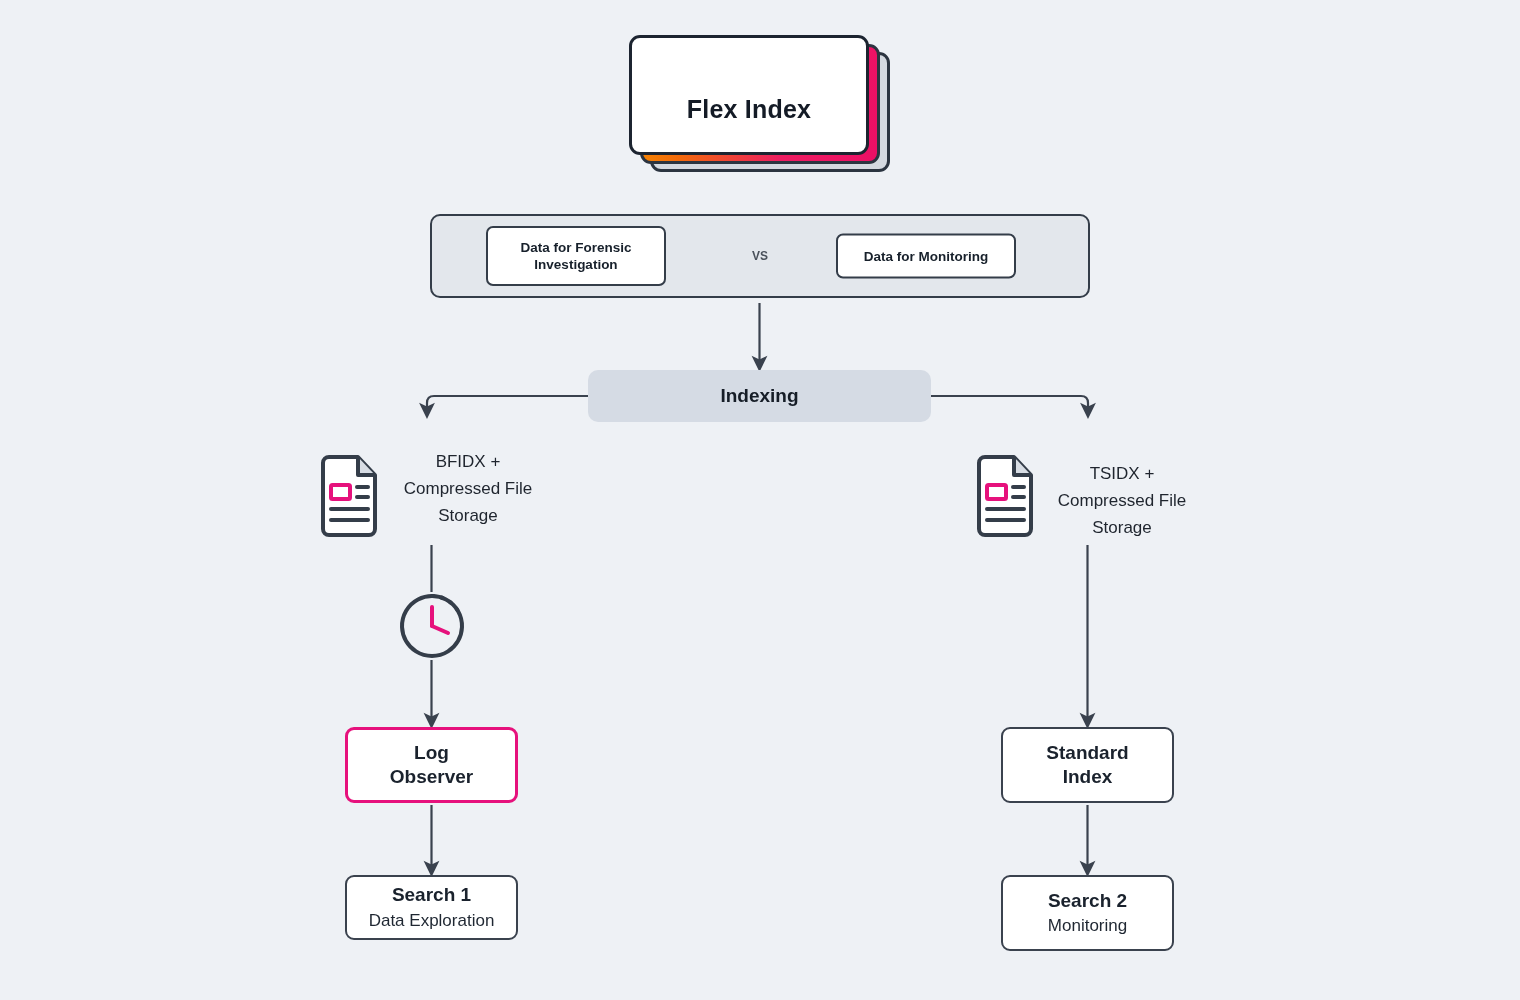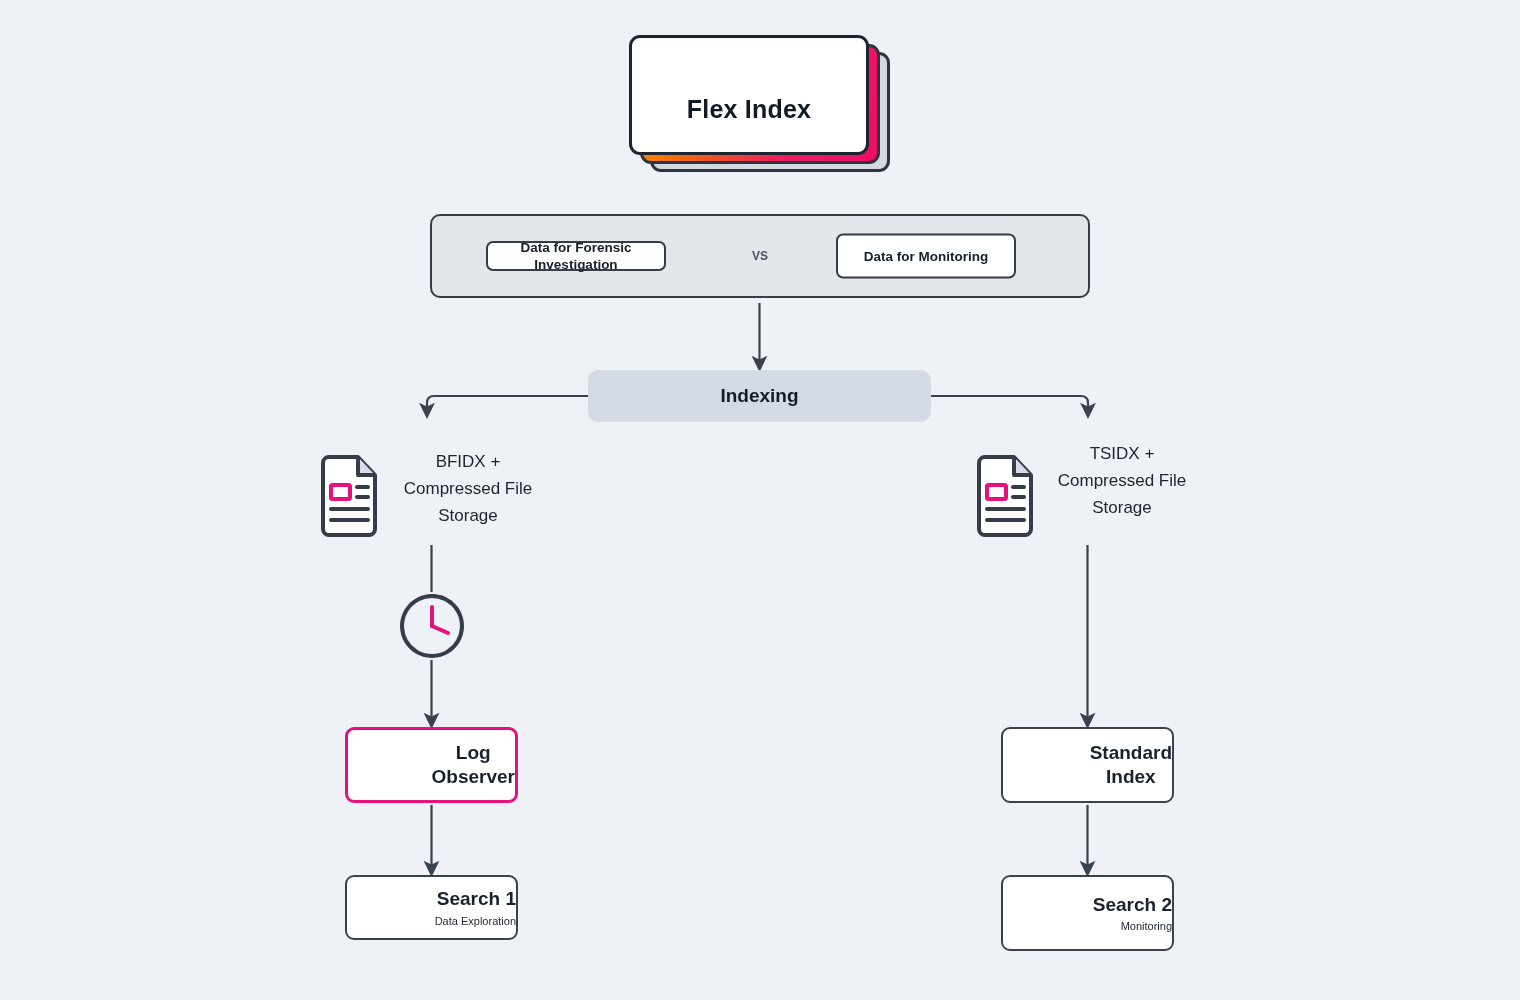--- a/index.html
+++ b/index.html
@@ -74,21 +74,21 @@
     display: flex;
     align-items: center;
     justify-content: center;
     text-align: center;
     font-size: 13.5px;
     font-weight: bold;
     line-height: 1.28;
     color: #17202b;
     box-sizing: border-box;
   }
-  .vs-chip-left  { left: 54px;  width: 180px; height: 30px; padding: 0 6px; }
+  .vs-chip-left  { left: 54px;  width: 180px; height: 60px; padding: 0 6px; }
   .vs-chip-right { right: 72px; width: 180px; height: 45px; padding: 0 12px; }
   .vs-word {
     position: absolute;
     left: 0; right: 0; top: 50%;
     transform: translateY(-50%);
     text-align: center;
     font-size: 12px;
     font-weight: bold;
     color: #4a515b;
     pointer-events: none;
@@ -109,40 +109,40 @@
   }
 
   
   .branch-label {
     font-size: 17px;
     line-height: 1.6;
     color: #1f252e;
     text-align: center;
   }
   .branch-label-left  { left: 380px; top: 448px; width: 176px; }
-  .branch-label-right { left: 1034px; top: 440px; width: 176px; }
+  .branch-label-right { left: 1034px; top: 460px; width: 176px; }
 
   
   .node-box {
     background: #ffffff;
     border-radius: 9px;
     display: flex;
     flex-direction: column;
-    align-items: flex-end;
+    align-items: center;
     justify-content: center;
     text-align: center;
   }
   .node-box .title {
     font-size: 19px;
     font-weight: bold;
     line-height: 1.28;
     color: #1a222d;
   }
   .node-box .subtitle {
-    font-size: 11px;
+    font-size: 17px;
     line-height: 1.3;
     margin-top: 2px;
     color: #1f2732;
   }
   .border-dark { border: 2.5px solid #3a424e; }
   .border-pink { border: 3px solid #e6117c; }
 
   .box-log-observer  { left: 345px;  top: 727px; width: 173px; height: 76px; }
   .box-search1       { left: 345px;  top: 875px; width: 173px; height: 65px; }
   .box-standard      { left: 1001px; top: 727px; width: 173px; height: 76px; }

